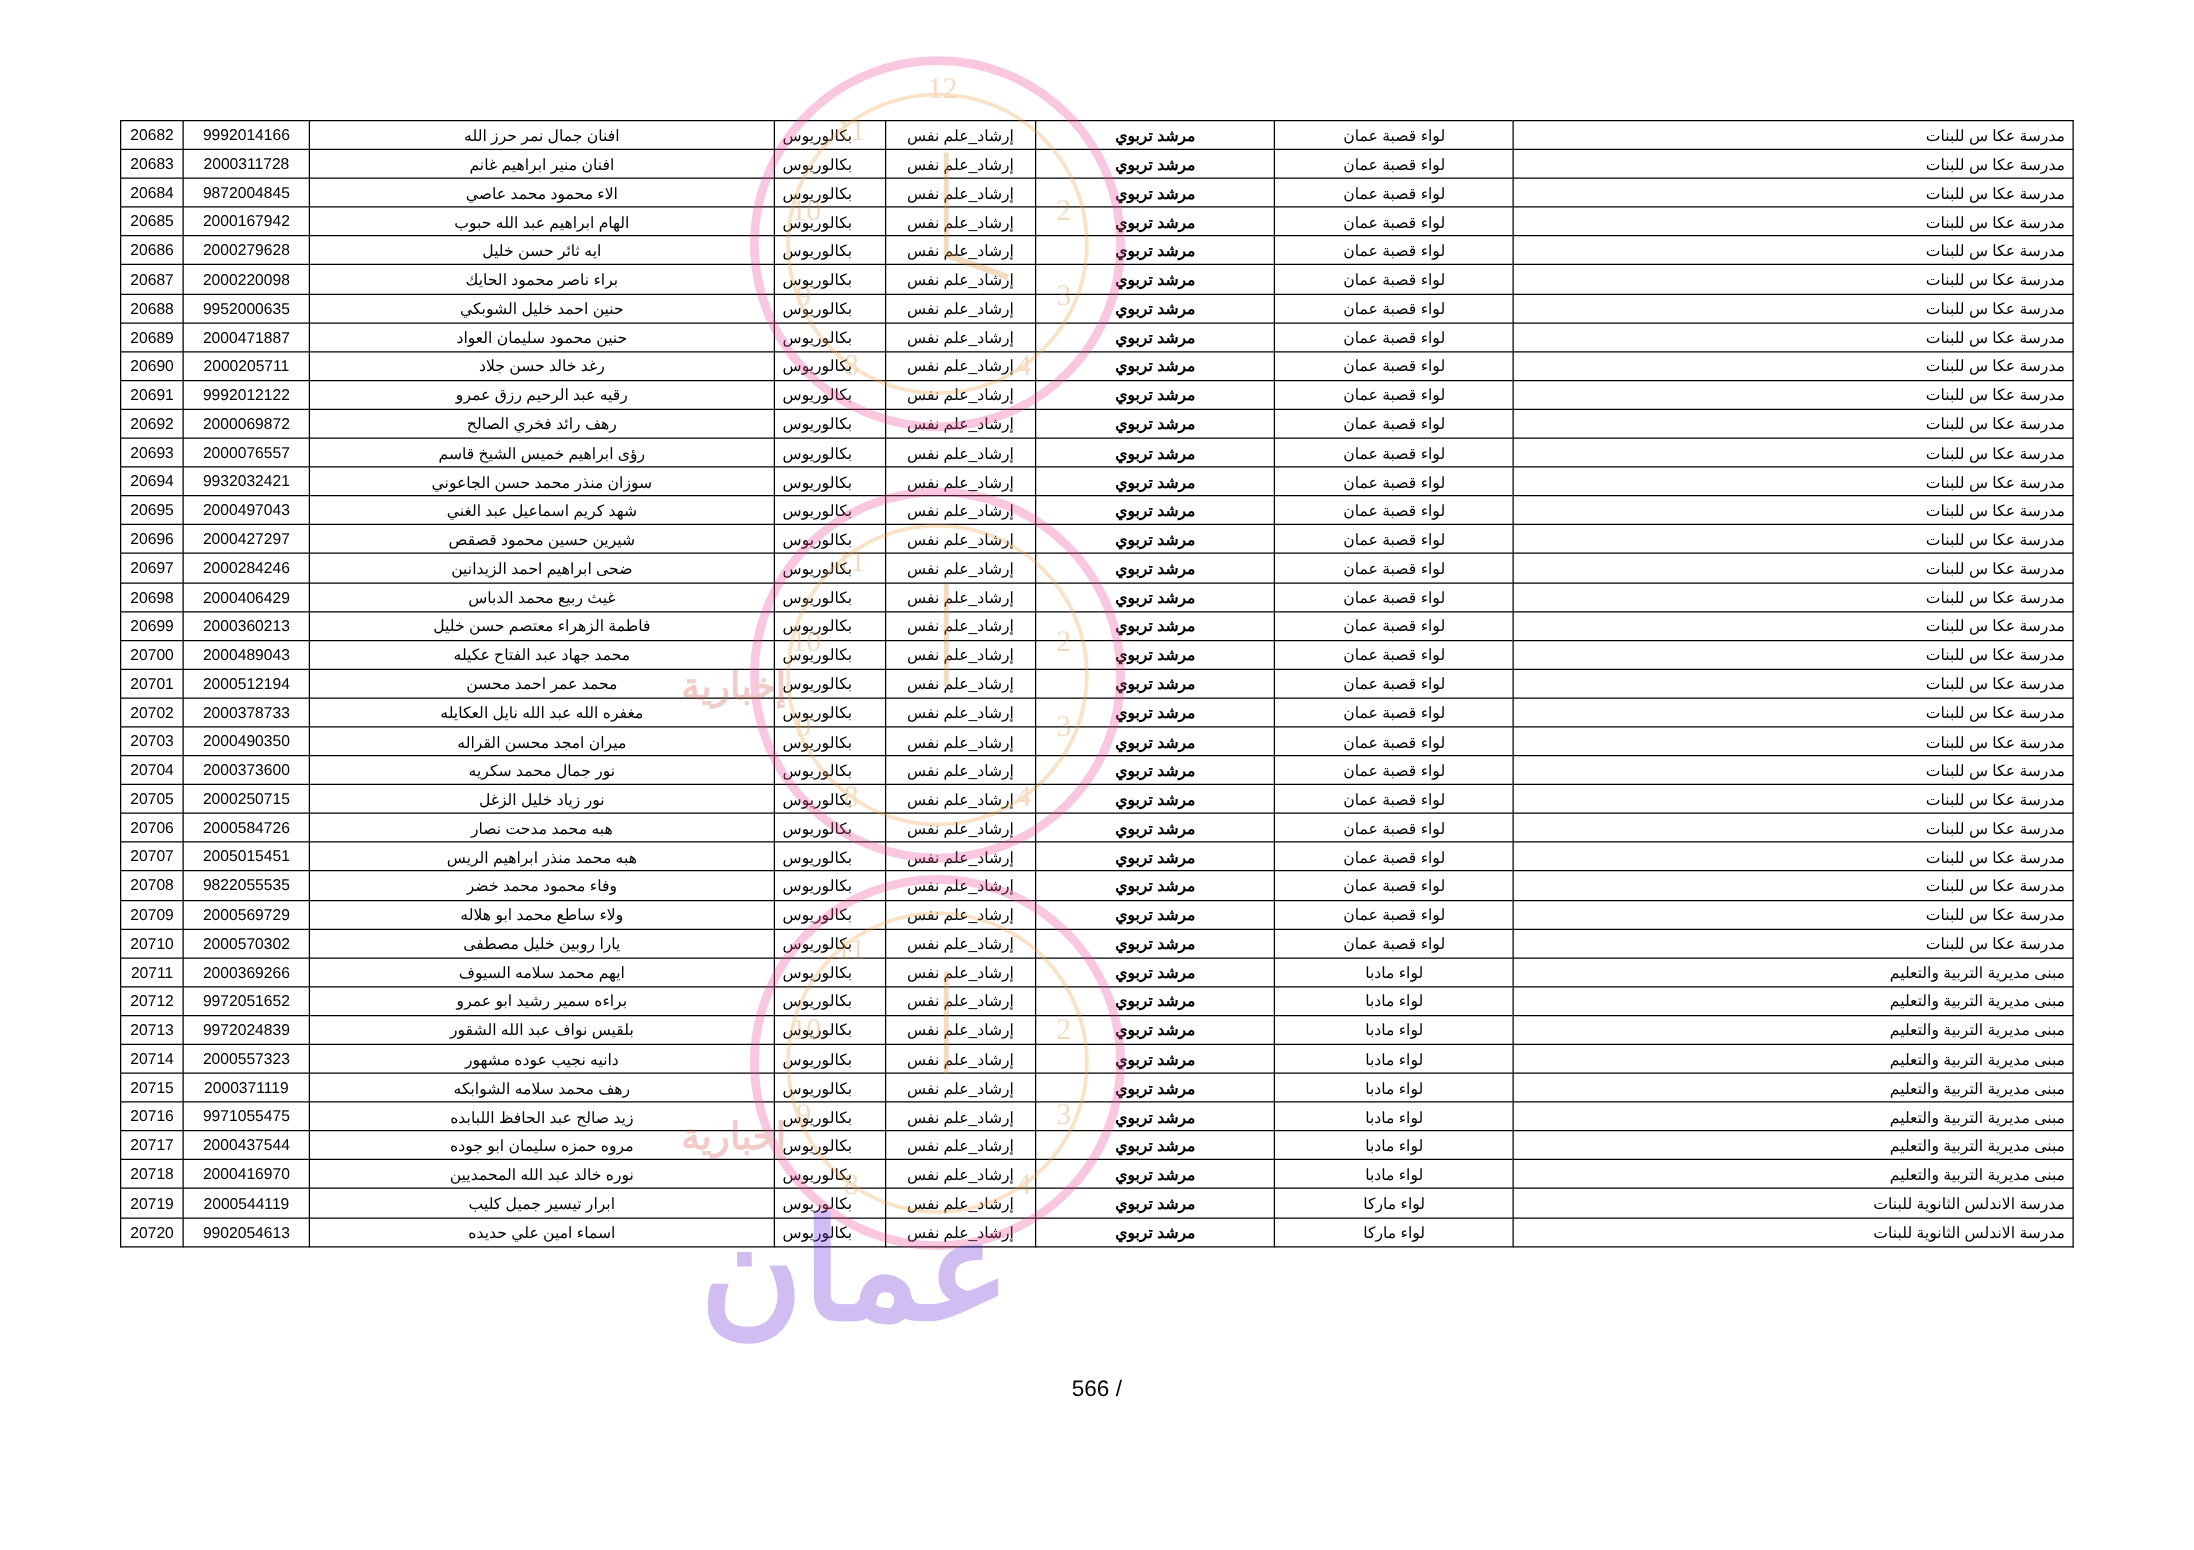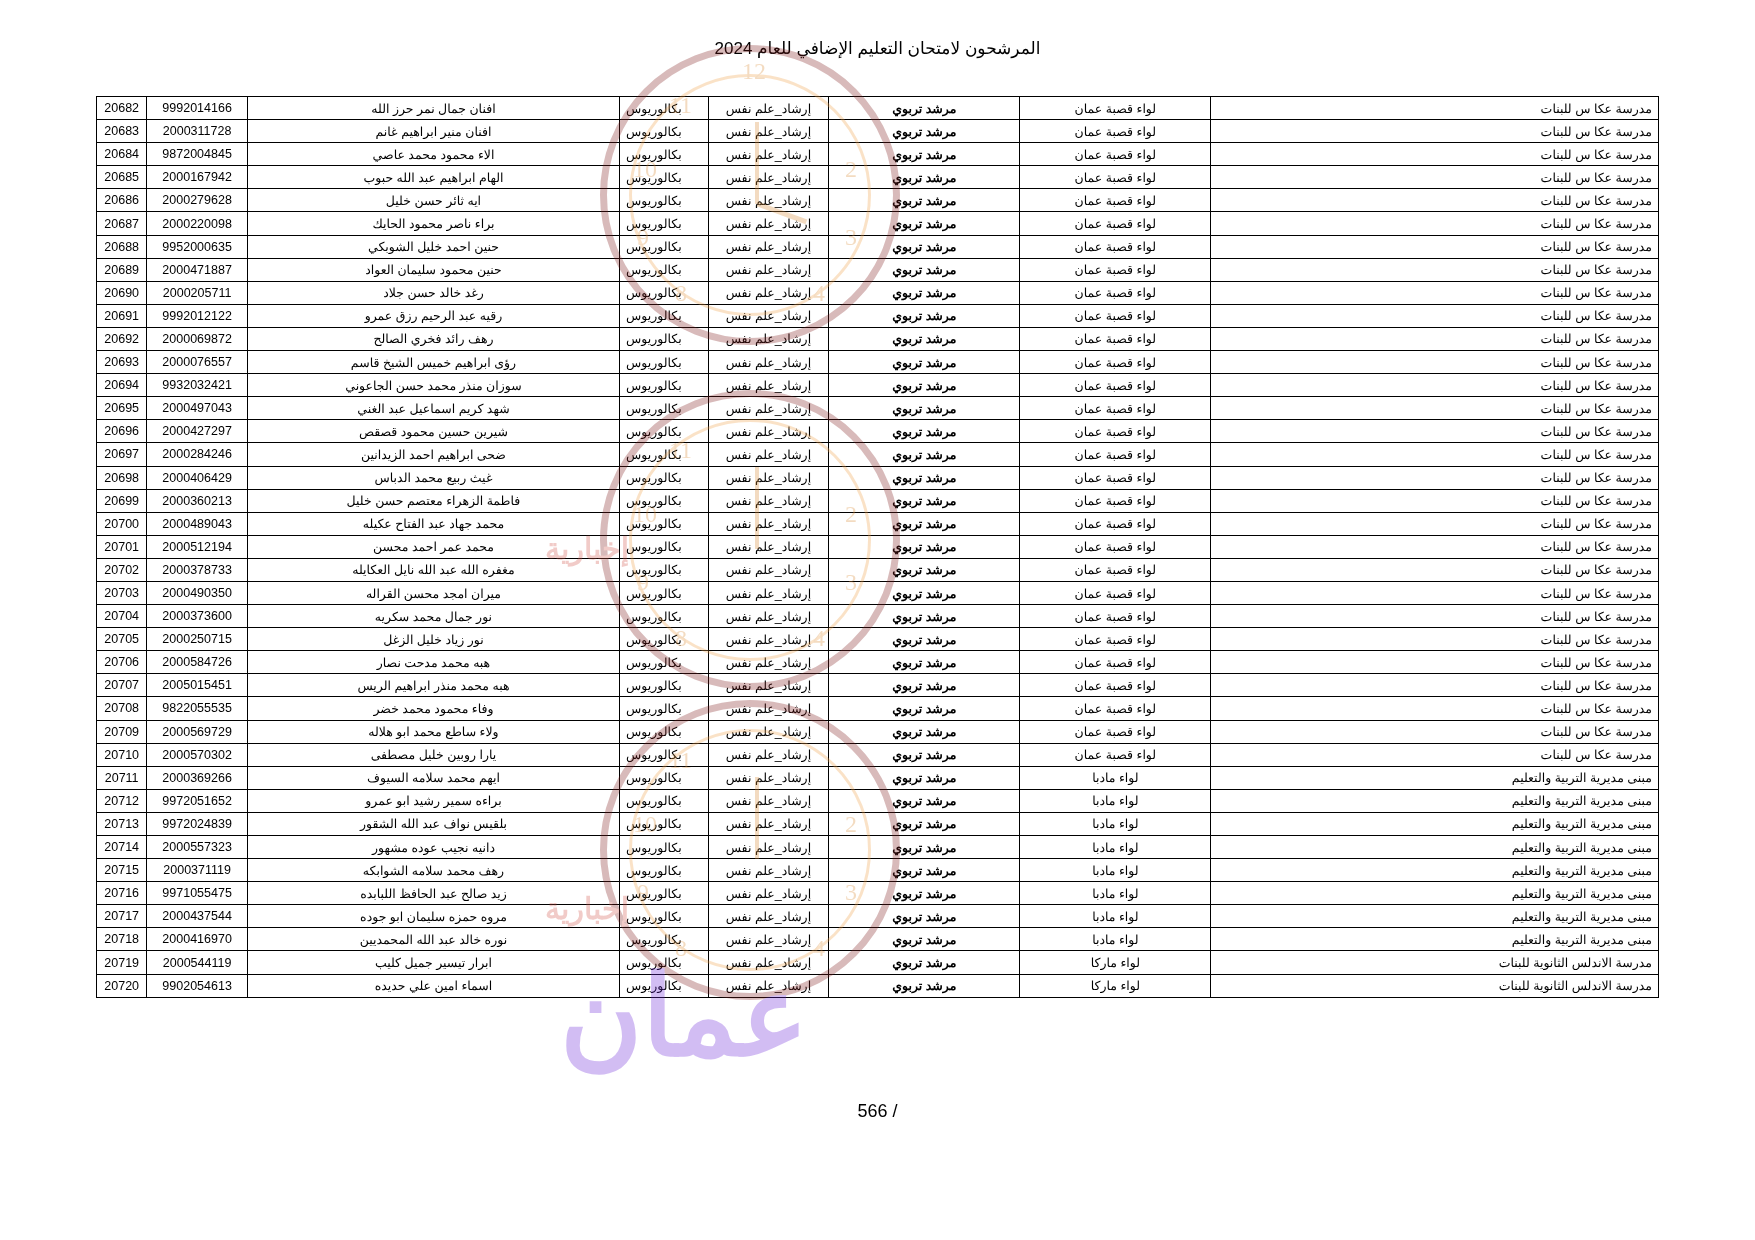--- a/index.html
+++ b/index.html
@@ -86,21 +86,21 @@
     left: 0; right: 0; top: 0; bottom: 0;
     pointer-events: none;
     z-index: 5;
     opacity: 0.30;
   }
   .wm-clock {
     position: absolute;
     width: 300px;
     height: 300px;
     border-radius: 50%;
-    border: 7px solid #7f1d1d;
+    border: 7px solid #ec4899;
     box-sizing: border-box;
   }
   .wm-clock.c1 { left: 600px; top: 45px; }
   .wm-clock.c2 { left: 600px; top: 390px; }
   .wm-clock.c3 { left: 600px; top: 700px; }
   .wm-clock-inner {
     position: absolute;
     inset: 22px;
     border-radius: 50%;
     border: 3px solid #f0a24a;
@@ -148,21 +148,20 @@
     left: 545px;
     top: 600px;
     color: #b03a2e;
   }
 </style>
 </head>
 <body>
 
 <div class="page">
 
-  <div class="doc-title">المرشحون لامتحان التعليم الإضافي للعام 2024</div>
 
   <div class="watermark">
     <div class="wm-clock c1">
       <div class="wm-clock-inner"></div>
       <div class="wm-num" style="left:135px; top:6px;">12</div>
       <div class="wm-num" style="left:62px; top:40px;">11</div>
       <div class="wm-num" style="left:26px; top:104px;">10</div>
       <div class="wm-num" style="left:30px; top:172px;">9</div>
       <div class="wm-num" style="left:68px; top:228px;">8</div>
       <div class="wm-num" style="left:238px; top:104px;">2</div>

